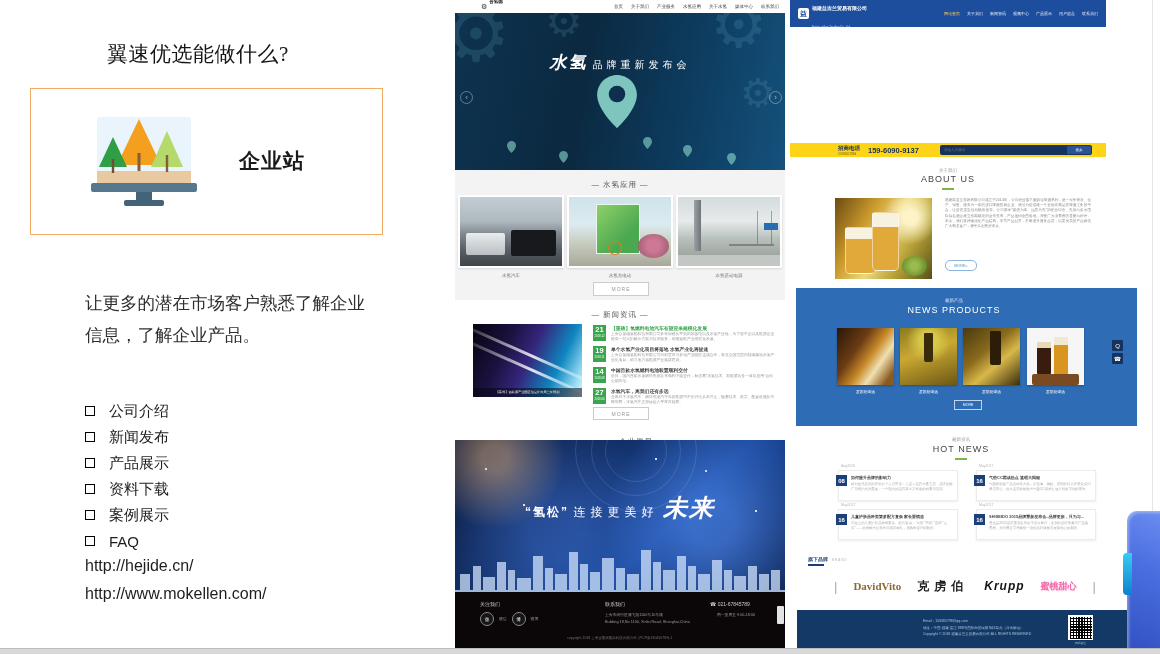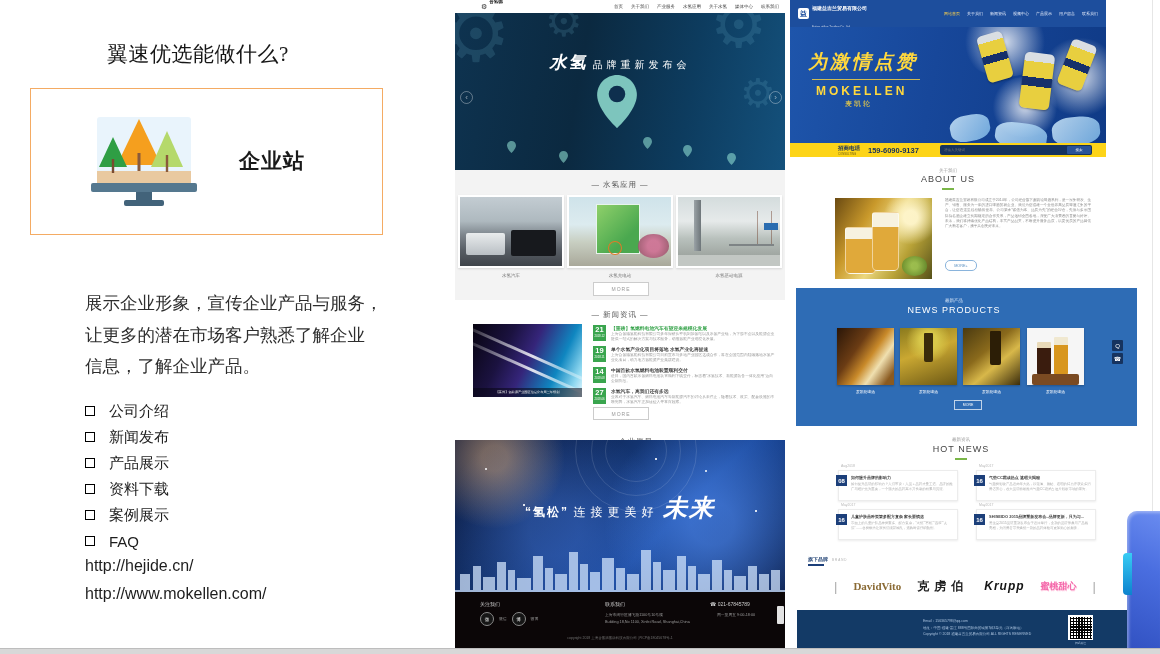--- a/index.html
+++ b/index.html
@@ -211,21 +211,20 @@
       <polygon points="78,18 94,54 62,54" fill="#b5d96b"></polygon>
       <rect x="76.8" y="42" width="2.4" height="17" fill="#8a5a3b"></rect>
       <rect x="2" y="70" width="106" height="9" rx="2" fill="#55788f"></rect>
       <rect x="47" y="79" width="16" height="8" fill="#42637a"></rect>
       <rect x="35" y="87" width="40" height="6" rx="2" fill="#42637a"></rect>
     </svg>
     <div class="abs card-label">企业站</div>
   </div>
 
   <div class="abs desc">
-    <div>展示企业形象，宣传企业产品与服务，</div>
     <div>让更多的潜在市场客户熟悉了解企业</div>
     <div>信息，了解企业产品。</div>
   </div>
 
   <ul class="abs features">
     <li class="feat">
         <span class="fbox"></span>
         <span class="flabel">公司介绍</span>
       </li>
     <li class="feat">
@@ -455,35 +454,20 @@
         <span class="active">网站首页</span>
         <span>关于我们</span>
         <span>新闻资讯</span>
         <span>视频中心</span>
         <span>产品展示</span>
         <span>用户留言</span>
         <span>联系我们</span>
       </nav>
     </div>
 
-    <div class="abs mk-hero">
-      <div class="splash" style="left:170px;top:-20px;width:90px;height:70px;"></div>
-      <div class="splash" style="left:250px;top:10px;width:80px;height:80px;"></div>
-      <div class="splash" style="left:200px;top:50px;width:70px;height:60px;"></div>
-      <div class="ice" style="left:160px;top:88px;width:40px;height:26px;transform:rotate(-12deg);"></div>
-      <div class="ice" style="left:205px;top:96px;width:52px;height:26px;transform:rotate(8deg);"></div>
-      <div class="ice" style="left:262px;top:90px;width:48px;height:28px;transform:rotate(-6deg);"></div>
-      <div class="can" style="left:192px;top:6px;transform:rotate(-16deg);"></div>
-      <div class="can" style="left:232px;top:26px;width:30px;height:56px;transform:rotate(7deg);"></div>
-      <div class="can" style="left:274px;top:14px;transform:rotate(21deg);"></div>
-      <div class="abs mk-slogan">为激情点赞</div>
-      <div class="abs mk-divider"></div>
-      <div class="abs mk-brand">MOKELLEN</div>
-      <div class="abs mk-brand-cn">麦凯轮</div>
-    </div>
 
     <div class="abs mk-ybar">
       <div class="abs yb-label">招商电话</div>
       <div class="abs yb-label-en">CONSULTING</div>
       <div class="abs yb-phone">159-6090-9137</div>
       <div class="abs mk-search">
         <input type="text" placeholder="请输入关键词" style="">
         <button>搜索</button>
       </div>
     </div>

